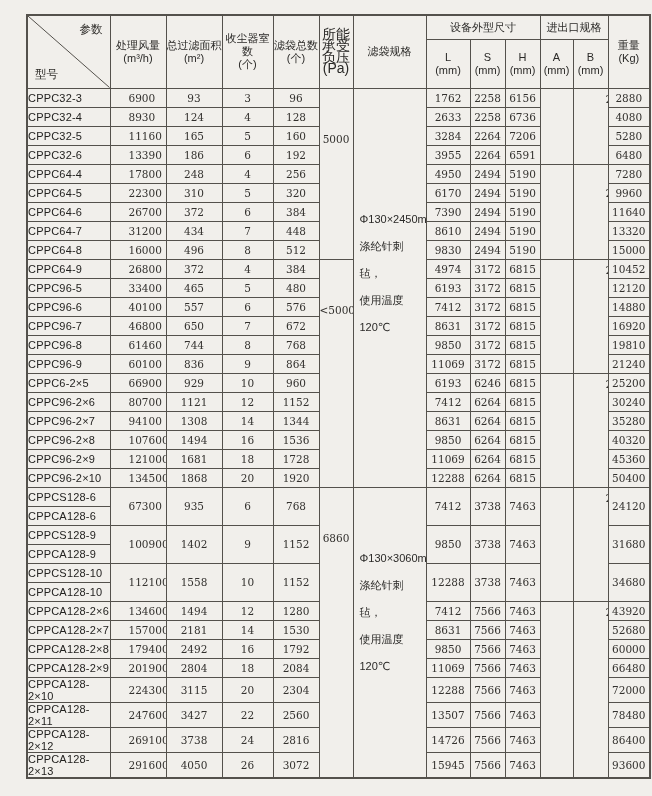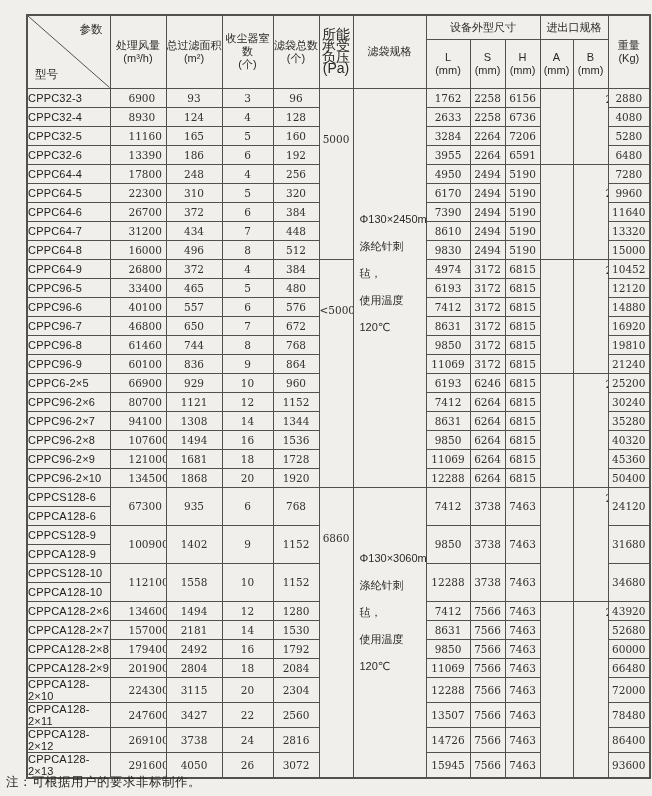--- a/index.html
+++ b/index.html
@@ -504,14 +504,13 @@
         <td class="num">3072</td>
         <td class="num">15945</td>
         <td class="num">7566</td>
         <td class="num">7463</td>
         <td class="num">93600</td>
       </tr>
 
     </tbody>
   </table>
 
-  <div class="note">注：可根据用户的要求非标制作。</div>
 </div>
 
 </body></html>

